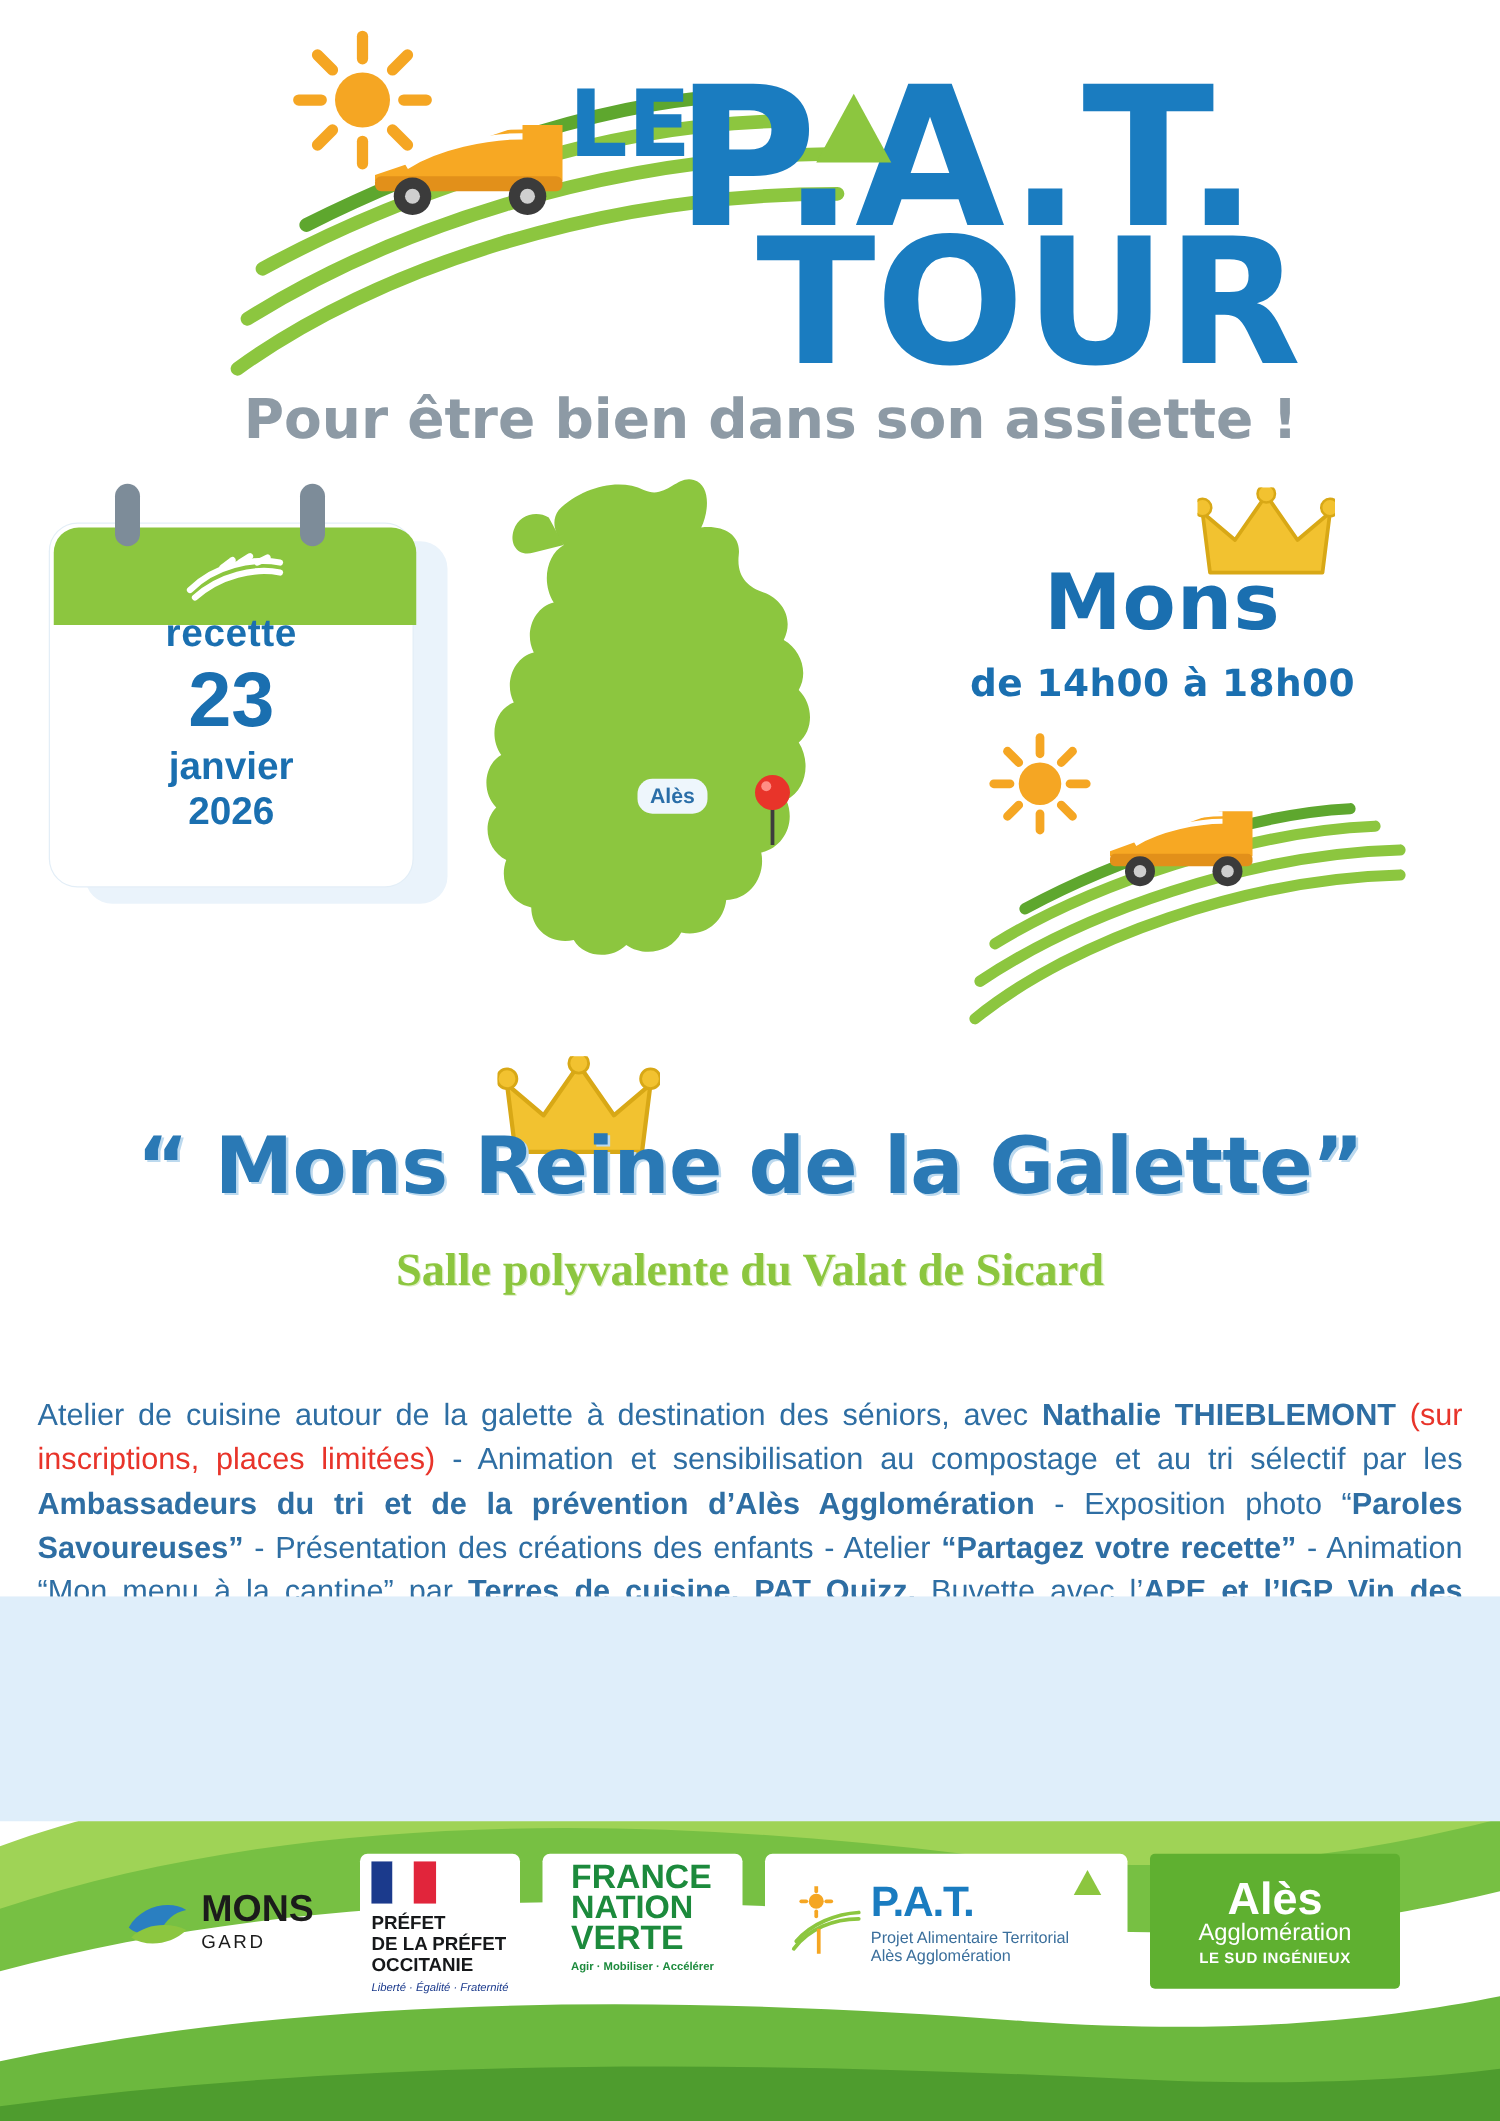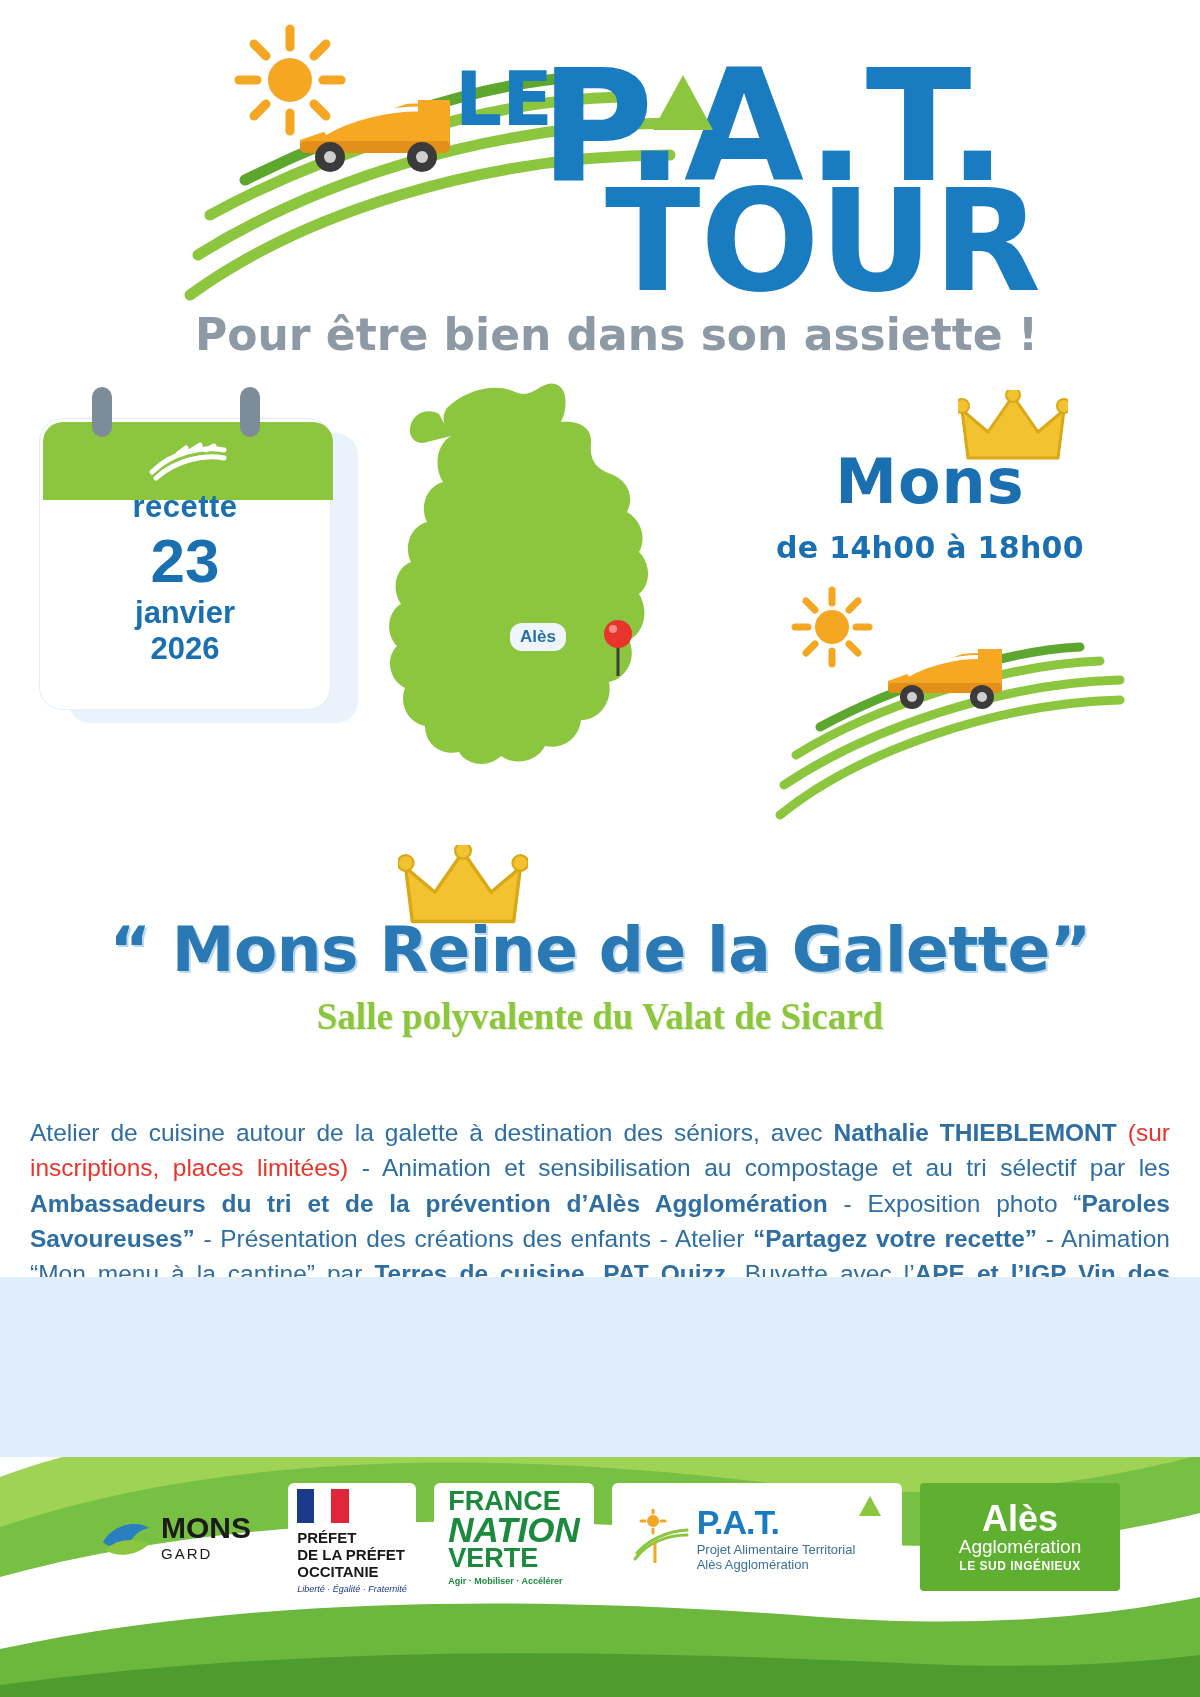--- a/index.html
+++ b/index.html
@@ -89,21 +89,21 @@
     text-align: center; color: #1a6fb0;
     font-size: 30px; font-weight: bold; letter-spacing: .3px;
     font-family: "DejaVu Sans", sans-serif;
   }
   .field-art { position: absolute; left: 770px; top: 215px; }
 
   
   .title-block { position: absolute; left: 0; top: 845px; width: 1200px; }
   .crown-title { position: absolute; left: 398px; top: 0px; }
   .main-title {
-    position: absolute; left: 0; top: 68px; width: 1200px;
+    position: absolute; left: 0; top: 51px; width: 1200px;
     text-align: center;
     color: #2a79b5; font-size: 63px; font-weight: bold;
     font-family: "DejaVu Sans", sans-serif;
     letter-spacing: -0.5px;
     text-shadow: 2px 2px 0 #bcd9ee;
   }
   .subtitle {
     position: absolute; left: 0; top: 150px; width: 1200px;
     text-align: center;
     color: #8cc63f; font-size: 37px; font-weight: bold;
@@ -364,21 +364,21 @@
             <div>DE LA PRÉFET</div>
             <div>OCCITANIE</div>
           </div>
           <div class="tiny" style="color:#1b3a8c;margin-top:4px;font-style:italic;">Liberté · Égalité · Fraternité</div>
         </div>
       </div>
 
       <div class="plogo" style="width:160px;height:108px;padding:6px 10px;align-items:flex-start;">
         <div class="fnv">
           <div style="font-size:27px;">FRANCE</div>
-          <div style="font-size:35px;font-style:italic;">NATION</div>
+          <div style="font-size:26px;">NATION</div>
           <div style="font-size:27px;">VERTE</div>
           <div class="tiny" style="color:#1c8a3c;margin-top:6px;">Agir · Mobiliser · Accélérer</div>
         </div>
       </div>
 
       <div class="plogo" style="width:290px;height:108px;padding:6px 10px;">
         <svg width="60" height="56" viewBox="0 0 60 56">
           <g stroke="#f5a623" stroke-width="3" fill="none" stroke-linecap="round">
             <circle cx="22" cy="12" r="6" fill="#f5a623" stroke="none"></circle>
             <line x1="22" y1="0" x2="22" y2="4"></line>

